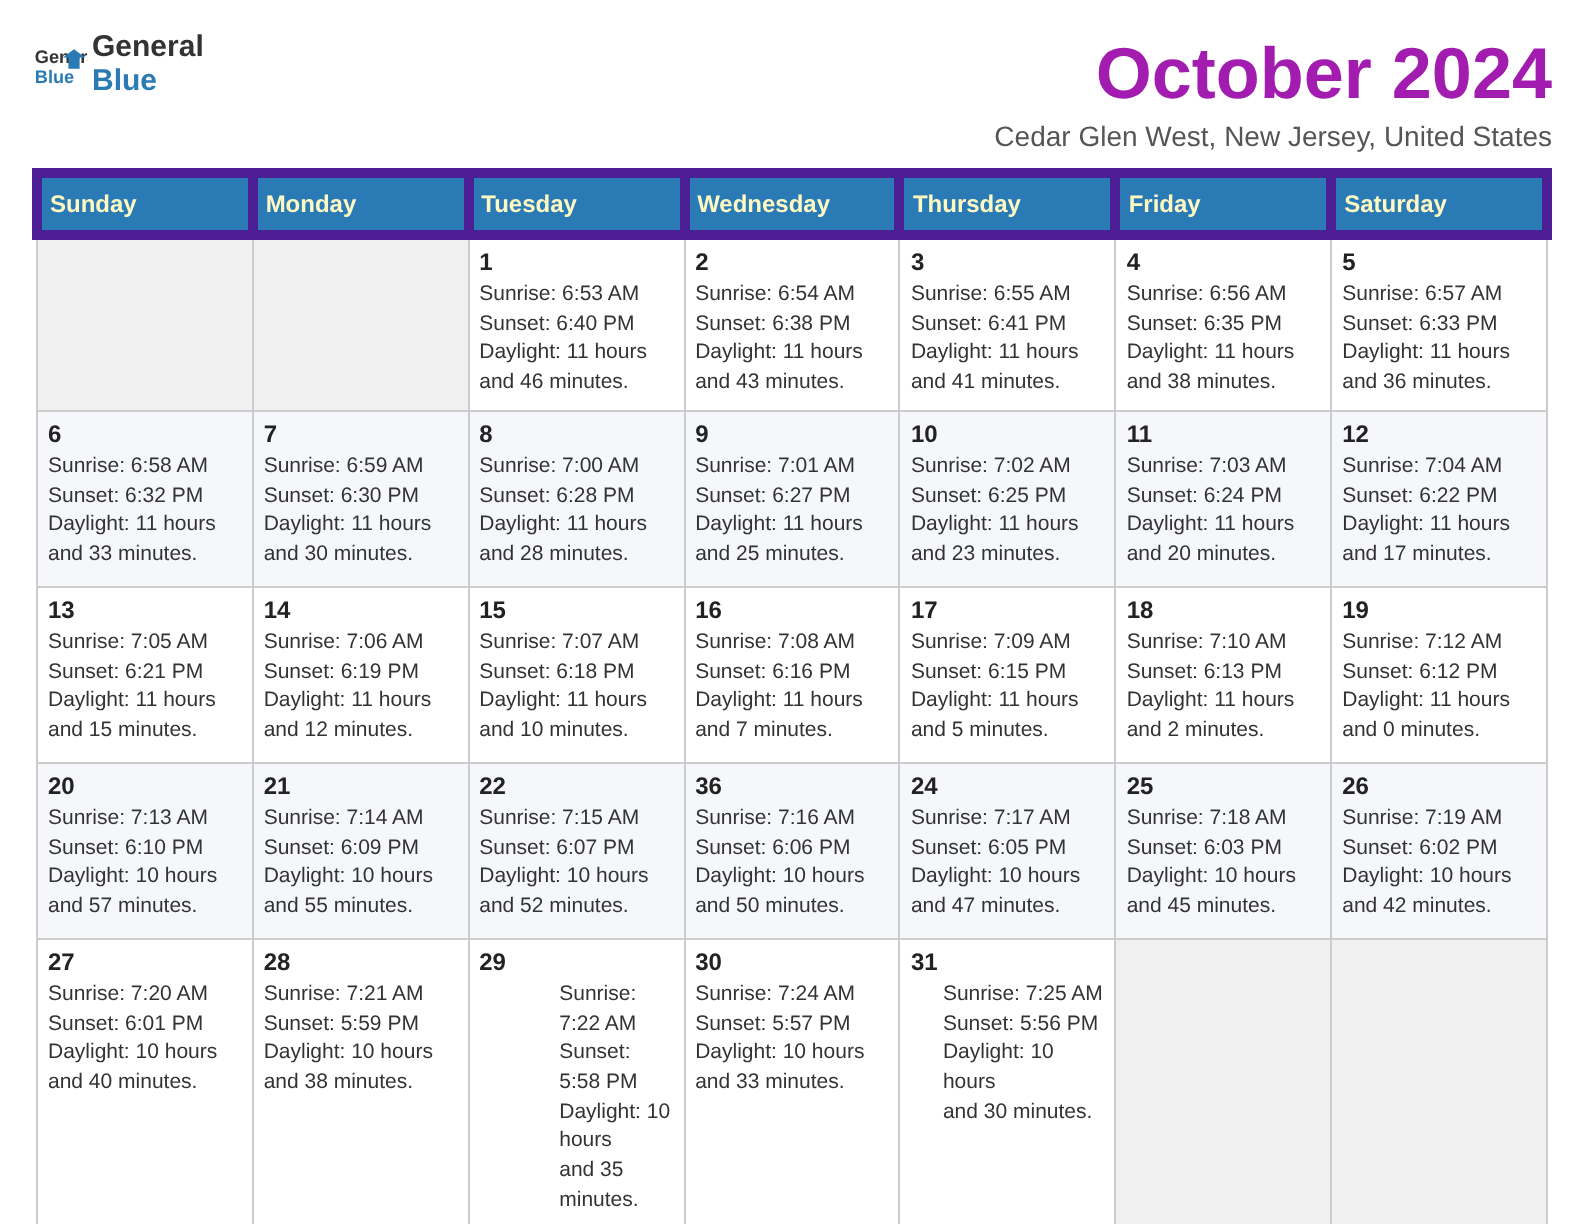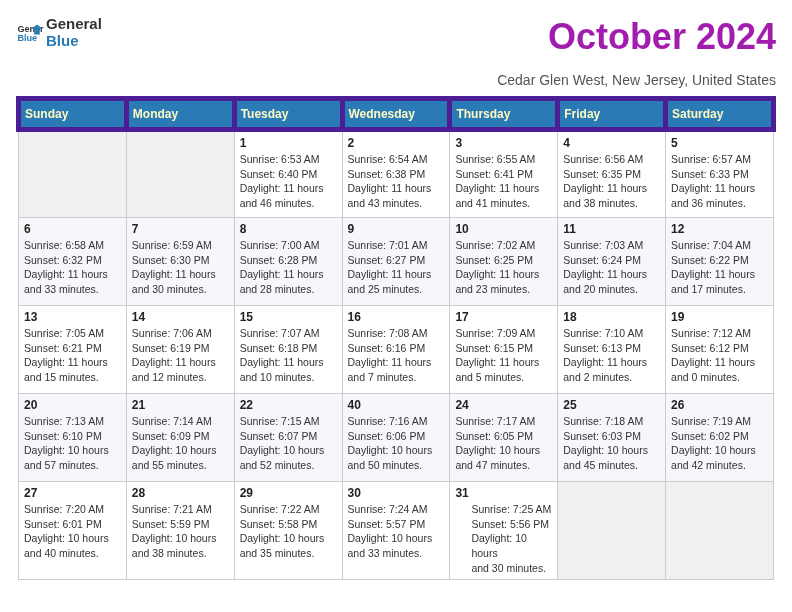--- a/index.html
+++ b/index.html
@@ -29,21 +29,21 @@
       text-align: right;
     }
     .month-title {
       font-size: 36px;
       font-weight: bold;
       color: #a21caf;
     }
     .subtitle {
       font-size: 14px;
       color: #555;
-      margin-top: 14px;
+      margin-top: 2px;
     }
     table {
       width: 100%;
       border-collapse: collapse;
       font-size: 11px;
     }
     thead tr th {
       background-color: #2a7ab5;
       color: #fef9c3;
       padding: 6px 4px;
@@ -271,21 +271,21 @@
 and 55 minutes.</div>
         </td>
         <td>
           <span class="day-num">22</span>
           <div class="day-info" style="white-space: pre-line;">Sunrise: 7:15 AM
 Sunset: 6:07 PM
 Daylight: 10 hours
 and 52 minutes.</div>
         </td>
         <td>
-          <span class="day-num">40</span>
+          <span class="day-num">36</span>
           <div class="day-info" style="white-space: pre-line;">Sunrise: 7:16 AM
 Sunset: 6:06 PM
 Daylight: 10 hours
 and 50 minutes.</div>
         </td>
         <td>
           <span class="day-num">24</span>
           <div class="day-info" style="white-space: pre-line;">Sunrise: 7:17 AM
 Sunset: 6:05 PM
 Daylight: 10 hours
@@ -316,21 +316,21 @@
         </td>
         <td>
           <span class="day-num">28</span>
           <div class="day-info" style="white-space: pre-line;">Sunrise: 7:21 AM
 Sunset: 5:59 PM
 Daylight: 10 hours
 and 38 minutes.</div>
         </td>
         <td>
           <span class="day-num">29</span>
-          <div class="day-info" style="white-space: pre-line;">Sunrise: 7:22 AM
+          <div class="day-info" style="white-space: pre-line; margin-left: 40px;">Sunrise: 7:22 AM
 Sunset: 5:58 PM
 Daylight: 10 hours
 and 35 minutes.</div>
         </td>
         <td>
           <span class="day-num">30</span>
           <div class="day-info" style="white-space: pre-line;">Sunrise: 7:24 AM
 Sunset: 5:57 PM
 Daylight: 10 hours
 and 33 minutes.</div>

